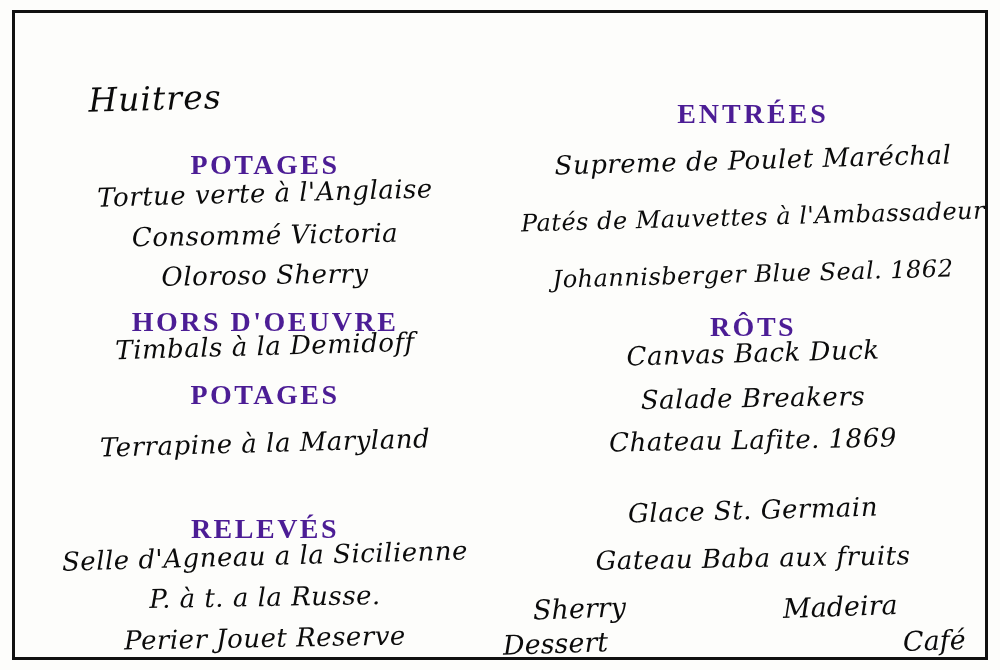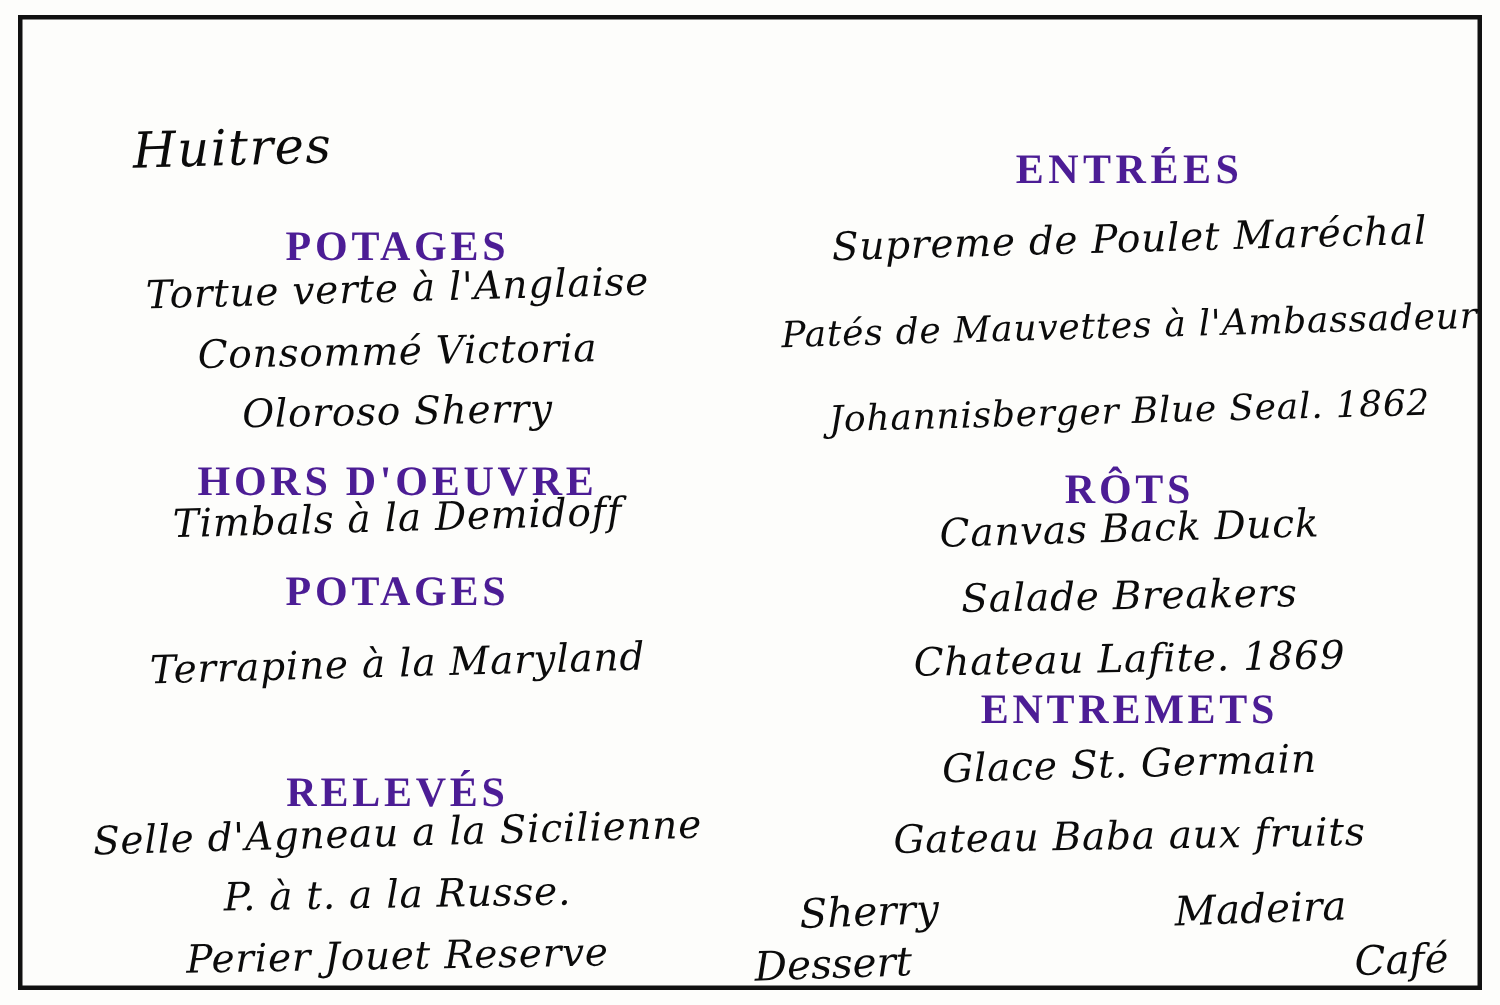--- a/index.html
+++ b/index.html
@@ -126,21 +126,20 @@
         <div class="hand" style="top:247px; font-size:24px;">Johannisberger Blue Seal. 1862</div>
 
         <div class="heading" style="top:282px;margin-top:16px;">RÔTS</div>
 
         <div class="hand" style="top:325px;">Canvas Back Duck</div>
 
         <div class="hand slight" style="top:370px;">Salade Breakers</div>
 
         <div class="hand slight" style="top:412px;">Chateau Lafite. 1869</div>
 
-        <div class="heading" style="top:445px;">ENTREMETS</div>
 
         <div class="hand" style="top:482px;">Glace St. Germain</div>
 
         <div class="hand slight" style="top:530px;">Gateau Baba aux fruits</div>
       </div>
 
       <div class="corner" style="left:518px; top:580px;">Sherry</div>
 
       <div class="corner" style="left:768px; top:578px;">Madeira</div>
 

